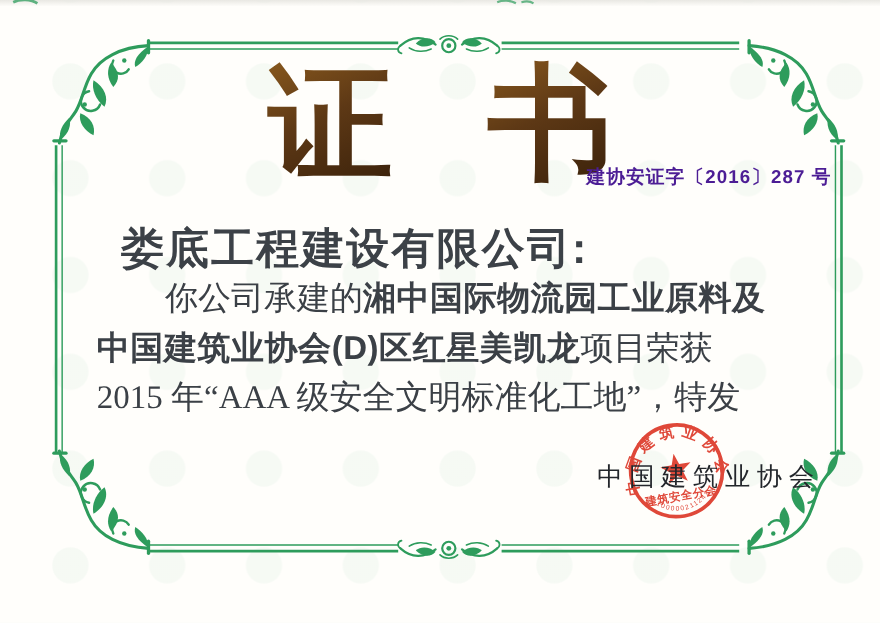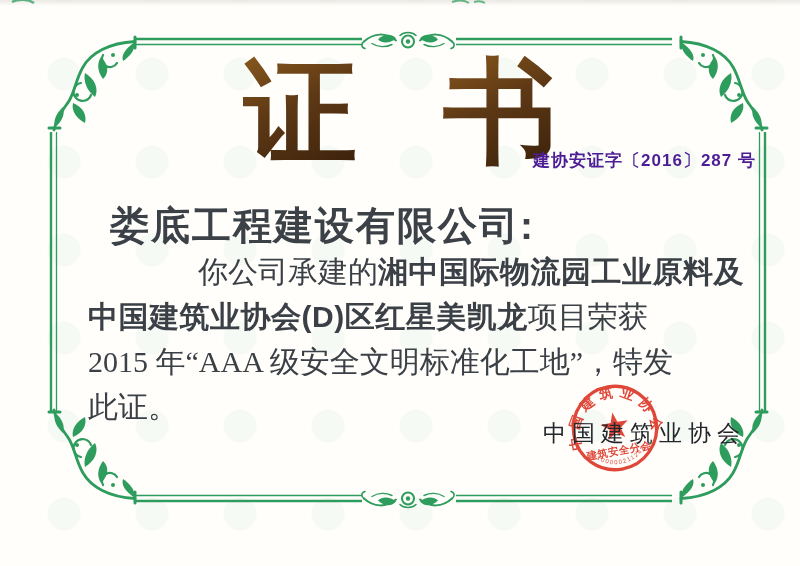--- a/index.html
+++ b/index.html
@@ -37,21 +37,21 @@
     font-family:"Liberation Sans","DejaVu Sans",sans-serif;
     font-size:17px;font-weight:600;color:#4c1d95;letter-spacing:1px;
   }
   .recipient{
     position:absolute;left:110px;top:199px;z-index:2;
     font-family:"Liberation Sans","DejaVu Sans",sans-serif;
     font-size:39px;font-weight:700;color:#3c4147;letter-spacing:2px;text-align:center;
   }
   .body-text{position:absolute;left:88px;top:249px;width:656px;z-index:2;color:#3b4046;}
   .body-text .line{height:45px;line-height:45px;font-size:30px;white-space:nowrap;}
-  .body-text .line.indent{text-indent:62px;text-align:right;}
+  .body-text .line.indent{text-indent:62px;}
   .body-text .b{
     font-family:"Liberation Sans","DejaVu Sans",sans-serif;
     font-weight:700;letter-spacing:0.5px;
   }
   .date-line{
     position:absolute;left:543px;top:418px;z-index:5;
     font-size:23px;letter-spacing:6px;color:#23262b;white-space:nowrap;
   }
   .seal{
     position:absolute;left:565px;top:378px;width:100px;height:100px;z-index:4;
@@ -142,23 +142,20 @@
 <div class="body-text">
   <div class="line indent">
     <span>你公司承建的</span><span class="b">湘中国际物流园工业原料及</span>
   </div>
   <div class="line">
     <span class="b">中国建筑业协会(D)区红星美凯龙</span><span>项目荣获</span>
   </div>
   <div class="line">
     <span>2015 年“AAA 级安全文明标准化工地”，特发</span>
   </div>
-  <div class="line">
-    <span>此证。</span>
-  </div>
 </div>
 
 <div class="date-line">中国建筑业协会</div>
 
 <svg class="seal" viewBox="0 0 96 96">
   <defs>
     <path id="sealArcTop" d="M 13.5,62 A 35.5,35.5 0 1 1 82.5,62" fill="none"></path>
     <path id="sealArcBottom" d="M 15,57 A 34,34 0 0 0 81,57" fill="none"></path>
   </defs>
   <circle cx="48" cy="48" r="40" fill="none" stroke="#dd3a2b" stroke-width="3.2"></circle>

